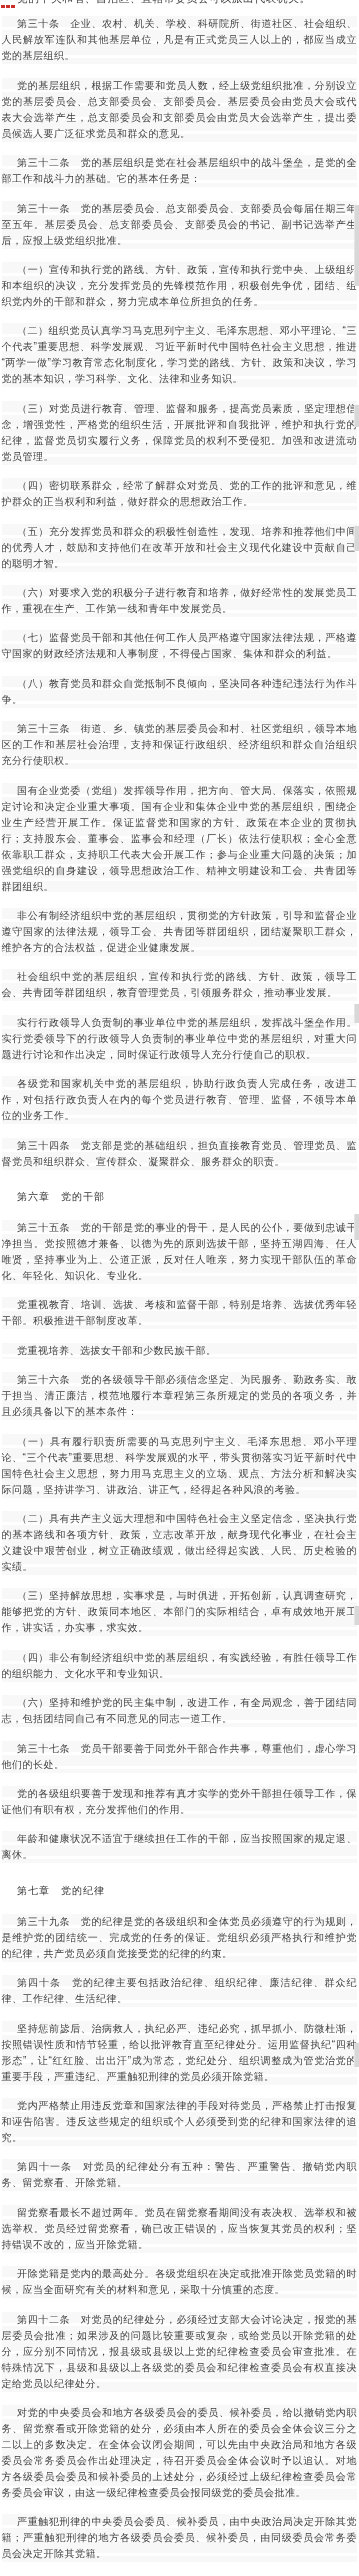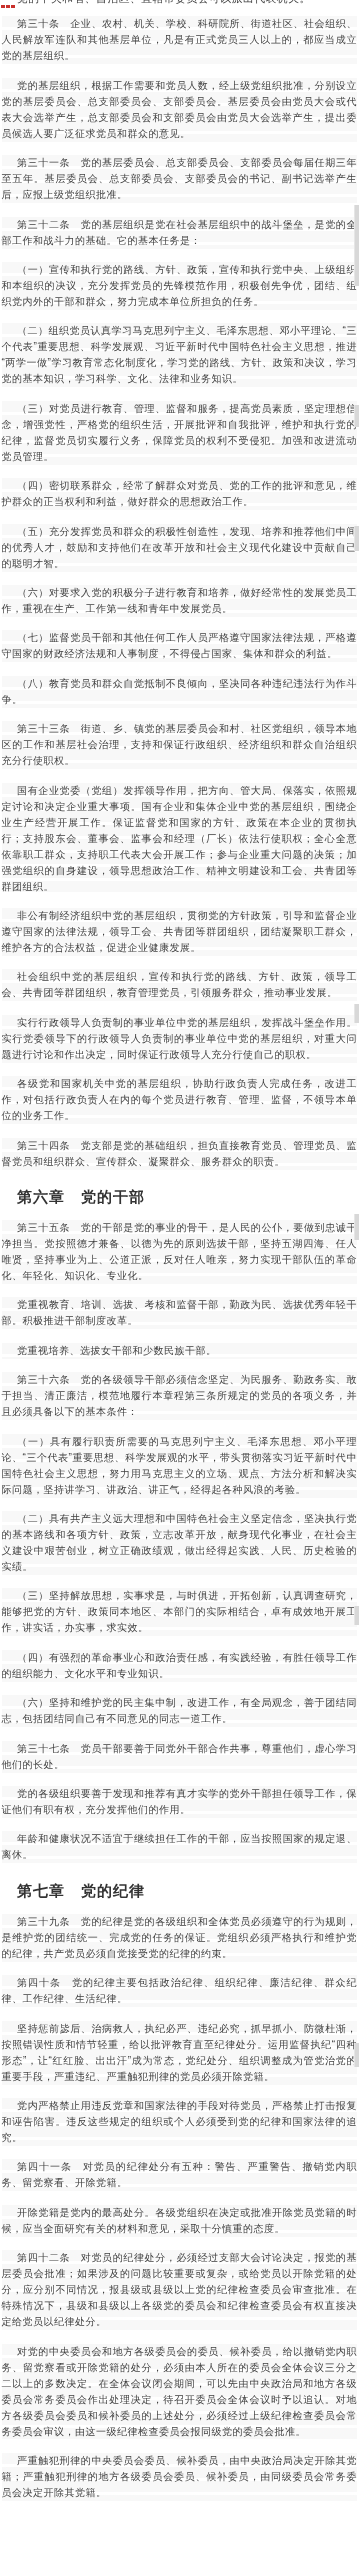--- a/index.html
+++ b/index.html
@@ -37,25 +37,25 @@
     font-size:10px;
     line-height:16px;
     letter-spacing:0.5px;
     text-indent:15.5px;
     text-align:justify;
     
     background:repeating-linear-gradient(to bottom,#f8f8f8 0 11.3px,#ffffff 11.3px 14px);
   }
   .chapter{
     margin:20.6px 0 15.5px 0;
-    font-size:15px;
+    font-size:10px;
     line-height:14.4px;
     letter-spacing:1px;
     text-indent:15.5px;
-    font-weight:bold;
+    font-weight:normal;
     color:#333333;
   }
   .doc-first{margin-top:11.3px;}
   
   .red-frag{position:absolute;top:0.5px;left:1px;width:17.5px;height:3.1px;}
   .red-frag i{display:inline-block;width:4.1px;height:2.1px;background:#c9302c;margin-right:1px;}
   
   .scroll-rail{position:absolute;top:0;right:0;width:4.1px;height:100%;}
   .scroll-thumb{position:absolute;right:0;width:3.6px;background:#d8d8d8;border-left:0.5px solid #e6e6e6;}
 </style>
@@ -68,56 +68,57 @@
 
   <div class="doc">
 
     <div class="clip-window">
       <p>党的中央和省、自治区、直辖市委员会可以派出代表机关。</p>
     </div>
 
     <div class="doc-first">
         <p class="para">第三十条　企业、农村、机关、学校、科研院所、街道社区、社会组织、人民解放军连队和其他基层单位，凡是有正式党员三人以上的，都应当成立党的基层组织。</p>
         <p class="para">党的基层组织，根据工作需要和党员人数，经上级党组织批准，分别设立党的基层委员会、总支部委员会、支部委员会。基层委员会由党员大会或代表大会选举产生，总支部委员会和支部委员会由党员大会选举产生，提出委员候选人要广泛征求党员和群众的意见。</p>
+        <p class="para">第三十二条　党的基层组织是党在社会基层组织中的战斗堡垒，是党的全部工作和战斗力的基础。它的基本任务是：</p>
         <p class="para">第三十一条　党的基层委员会、总支部委员会、支部委员会每届任期三年至五年。基层委员会、总支部委员会、支部委员会的书记、副书记选举产生后，应报上级党组织批准。</p>
-        <p class="para">第三十二条　党的基层组织是党在社会基层组织中的战斗堡垒，是党的全部工作和战斗力的基础。它的基本任务是：</p>
         <p class="para">（一）宣传和执行党的路线、方针、政策，宣传和执行党中央、上级组织和本组织的决议，充分发挥党员的先锋模范作用，积极创先争优，团结、组织党内外的干部和群众，努力完成本单位所担负的任务。</p>
         <p class="para">（二）组织党员认真学习马克思列宁主义、毛泽东思想、邓小平理论、“三个代表”重要思想、科学发展观、习近平新时代中国特色社会主义思想，推进“两学一做”学习教育常态化制度化，学习党的路线、方针、政策和决议，学习党的基本知识，学习科学、文化、法律和业务知识。</p>
         <p class="para">（三）对党员进行教育、管理、监督和服务，提高党员素质，坚定理想信念，增强党性，严格党的组织生活，开展批评和自我批评，维护和执行党的纪律，监督党员切实履行义务，保障党员的权利不受侵犯。加强和改进流动党员管理。</p>
         <p class="para">（四）密切联系群众，经常了解群众对党员、党的工作的批评和意见，维护群众的正当权利和利益，做好群众的思想政治工作。</p>
         <p class="para">（五）充分发挥党员和群众的积极性创造性，发现、培养和推荐他们中间的优秀人才，鼓励和支持他们在改革开放和社会主义现代化建设中贡献自己的聪明才智。</p>
         <p class="para">（六）对要求入党的积极分子进行教育和培养，做好经常性的发展党员工作，重视在生产、工作第一线和青年中发展党员。</p>
         <p class="para">（七）监督党员干部和其他任何工作人员严格遵守国家法律法规，严格遵守国家的财政经济法规和人事制度，不得侵占国家、集体和群众的利益。</p>
         <p class="para">（八）教育党员和群众自觉抵制不良倾向，坚决同各种违纪违法行为作斗争。</p>
         <p class="para">第三十三条　街道、乡、镇党的基层委员会和村、社区党组织，领导本地区的工作和基层社会治理，支持和保证行政组织、经济组织和群众自治组织充分行使职权。</p>
         <p class="para">国有企业党委（党组）发挥领导作用，把方向、管大局、保落实，依照规定讨论和决定企业重大事项。国有企业和集体企业中党的基层组织，围绕企业生产经营开展工作。保证监督党和国家的方针、政策在本企业的贯彻执行；支持股东会、董事会、监事会和经理（厂长）依法行使职权；全心全意依靠职工群众，支持职工代表大会开展工作；参与企业重大问题的决策；加强党组织的自身建设，领导思想政治工作、精神文明建设和工会、共青团等群团组织。</p>
         <p class="para">非公有制经济组织中党的基层组织，贯彻党的方针政策，引导和监督企业遵守国家的法律法规，领导工会、共青团等群团组织，团结凝聚职工群众，维护各方的合法权益，促进企业健康发展。</p>
         <p class="para">社会组织中党的基层组织，宣传和执行党的路线、方针、政策，领导工会、共青团等群团组织，教育管理党员，引领服务群众，推动事业发展。</p>
         <p class="para">实行行政领导人负责制的事业单位中党的基层组织，发挥战斗堡垒作用。实行党委领导下的行政领导人负责制的事业单位中党的基层组织，对重大问题进行讨论和作出决定，同时保证行政领导人充分行使自己的职权。</p>
         <p class="para">各级党和国家机关中党的基层组织，协助行政负责人完成任务，改进工作，对包括行政负责人在内的每个党员进行教育、管理、监督，不领导本单位的业务工作。</p>
         <p class="para">第三十四条　党支部是党的基础组织，担负直接教育党员、管理党员、监督党员和组织群众、宣传群众、凝聚群众、服务群众的职责。</p>
         <h2 class="chapter">第六章　党的干部</h2>
         <p class="para">第三十五条　党的干部是党的事业的骨干，是人民的公仆，要做到忠诚干净担当。党按照德才兼备、以德为先的原则选拔干部，坚持五湖四海、任人唯贤，坚持事业为上、公道正派，反对任人唯亲，努力实现干部队伍的革命化、年轻化、知识化、专业化。</p>
-        <p class="para">党重视教育、培训、选拔、考核和监督干部，勤政为民、选拔优秀年轻干部。积极推进干部制度改革。</p>
+        <p class="para">党重视教育、培训、选拔、考核和监督干部，特别是培养、选拔优秀年轻干部。积极推进干部制度改革。</p>
         <p class="para">党重视培养、选拔女干部和少数民族干部。</p>
         <p class="para">第三十六条　党的各级领导干部必须信念坚定、为民服务、勤政务实、敢于担当、清正廉洁，模范地履行本章程第三条所规定的党员的各项义务，并且必须具备以下的基本条件：</p>
         <p class="para">（一）具有履行职责所需要的马克思列宁主义、毛泽东思想、邓小平理论、“三个代表”重要思想、科学发展观的水平，带头贯彻落实习近平新时代中国特色社会主义思想，努力用马克思主义的立场、观点、方法分析和解决实际问题，坚持讲学习、讲政治、讲正气，经得起各种风浪的考验。</p>
         <p class="para">（二）具有共产主义远大理想和中国特色社会主义坚定信念，坚决执行党的基本路线和各项方针、政策，立志改革开放，献身现代化事业，在社会主义建设中艰苦创业，树立正确政绩观，做出经得起实践、人民、历史检验的实绩。</p>
         <p class="para">（三）坚持解放思想，实事求是，与时俱进，开拓创新，认真调查研究，能够把党的方针、政策同本地区、本部门的实际相结合，卓有成效地开展工作，讲实话，办实事，求实效。</p>
-        <p class="para">（四）有强烈的革命事业心和政治责任感，有实践经验，有胜任领导工作的组织能力、文化水平和专业知识。</p>
+        <p class="para">（四）非公有制经济组织中党的基层组织，有实践经验，有胜任领导工作的组织能力、文化水平和专业知识。</p>
         <p class="para">（六）坚持和维护党的民主集中制，改进工作，有全局观念，善于团结同志，包括团结同自己有不同意见的同志一道工作。</p>
         <p class="para">第三十七条　党员干部要善于同党外干部合作共事，尊重他们，虚心学习他们的长处。</p>
         <p class="para">党的各级组织要善于发现和推荐有真才实学的党外干部担任领导工作，保证他们有职有权，充分发挥他们的作用。</p>
         <p class="para">年龄和健康状况不适宜于继续担任工作的干部，应当按照国家的规定退、离休。</p>
         <h2 class="chapter">第七章　党的纪律</h2>
         <p class="para">第三十九条　党的纪律是党的各级组织和全体党员必须遵守的行为规则，是维护党的团结统一、完成党的任务的保证。党组织必须严格执行和维护党的纪律，共产党员必须自觉接受党的纪律的约束。</p>
         <p class="para">第四十条　党的纪律主要包括政治纪律、组织纪律、廉洁纪律、群众纪律、工作纪律、生活纪律。</p>
         <p class="para">坚持惩前毖后、治病救人，执纪必严、违纪必究，抓早抓小、防微杜渐，按照错误性质和情节轻重，给以批评教育直至纪律处分。运用监督执纪“四种形态”，让“红红脸、出出汗”成为常态，党纪处分、组织调整成为管党治党的重要手段，严重违纪、严重触犯刑律的党员必须开除党籍。</p>
         <p class="para">党内严格禁止用违反党章和国家法律的手段对待党员，严格禁止打击报复和诬告陷害。违反这些规定的组织或个人必须受到党的纪律和国家法律的追究。</p>
         <p class="para">第四十一条　对党员的纪律处分有五种：警告、严重警告、撤销党内职务、留党察看、开除党籍。</p>
+        <p class="para">留党察看最长不超过两年。党员在留党察看期间没有表决权、选举权和被选举权。党员经过留党察看，确已改正错误的，应当恢复其党员的权利；坚持错误不改的，应当开除党籍。</p>
         <p class="para">开除党籍是党内的最高处分。各级党组织在决定或批准开除党员党籍的时候，应当全面研究有关的材料和意见，采取十分慎重的态度。</p>
         <p class="para">第四十二条　对党员的纪律处分，必须经过支部大会讨论决定，报党的基层委员会批准；如果涉及的问题比较重要或复杂，或给党员以开除党籍的处分，应分别不同情况，报县级或县级以上党的纪律检查委员会审查批准。在特殊情况下，县级和县级以上各级党的委员会和纪律检查委员会有权直接决定给党员以纪律处分。</p>
         <p class="para">对党的中央委员会和地方各级委员会的委员、候补委员，给以撤销党内职务、留党察看或开除党籍的处分，必须由本人所在的委员会全体会议三分之二以上的多数决定。在全体会议闭会期间，可以先由中央政治局和地方各级委员会常务委员会作出处理决定，待召开委员会全体会议时予以追认。对地方各级委员会委员和候补委员的上述处分，必须经过上级纪律检查委员会常务委员会审议，由这一级纪律检查委员会报同级党的委员会批准。</p>
         <p class="para">严重触犯刑律的中央委员会委员、候补委员，由中央政治局决定开除其党籍；严重触犯刑律的地方各级委员会委员、候补委员，由同级委员会常务委员会决定开除其党籍。</p>
       </div>
 
   </div>
 
   <div class="scroll-rail">
     <div class="scroll-thumb" style="top:205px;height:81px;"></div>

